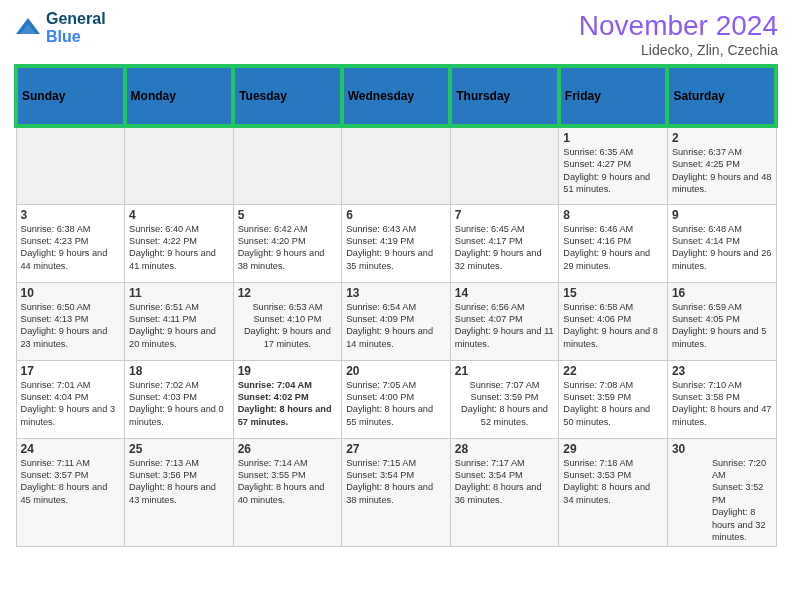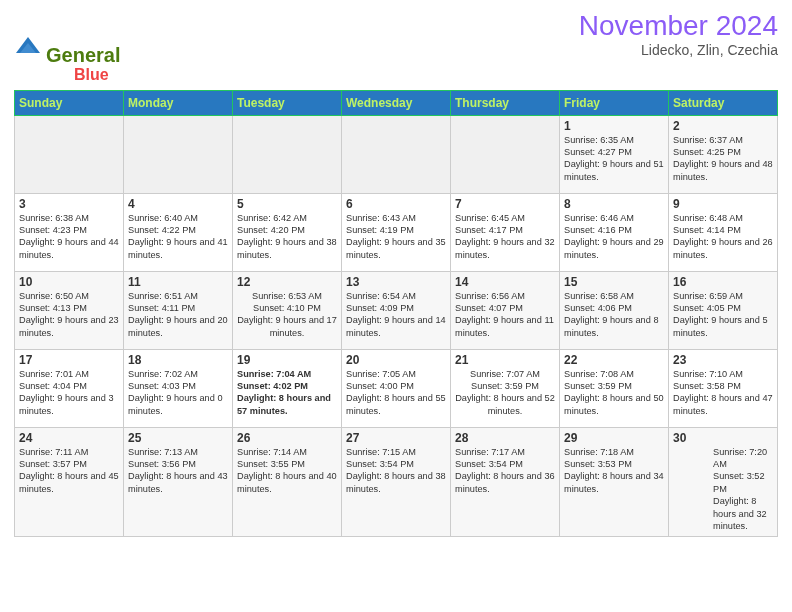--- a/index.html
+++ b/index.html
@@ -25,30 +25,28 @@
       display: flex;
       align-items: center;
       gap: 4px;
     }
     .logo-text {
       display: flex;
       flex-direction: column;
       line-height: 1.1;
     }
     .logo-general {
-      font-size: 20px;
+      font-size: 16px;
       font-weight: bold;
-      color: #4d7c0f;
-      margin-top: 34px;
+      color: #0c4a6e;
     }
     .logo-blue {
       font-size: 16px;
       font-weight: bold;
-      color: #ef4444;
-      margin-left: 28px;
+      color: #3b82f6;
     }
     .logo-icon {
       width: 28px;
       height: 28px;
     }
     .title-block {
       text-align: right;
     }
     .cal-title {
       font-size: 28px;
@@ -59,26 +57,26 @@
       font-size: 14px;
       color: #555;
     }
     table {
       width: 100%;
       border-collapse: collapse;
       table-layout: fixed;
     }
     thead tr th {
       background-color: #2878c0;
-      color: #bef264;
+      color: #000000;
       font-size: 12px;
       font-weight: bold;
-      padding: 5px 4px;
+      padding: 21px 4px;
       text-align: left;
-      border: 1px solid #22c55e;
+      border: 4px solid #22c55e;
     }
     tbody tr td {
       vertical-align: top;
       font-size: 9.5px;
       color: #333;
       padding: 3px 4px;
       border: 1px solid #ccc;
       height: 78px;
       background: #fff;
     }

